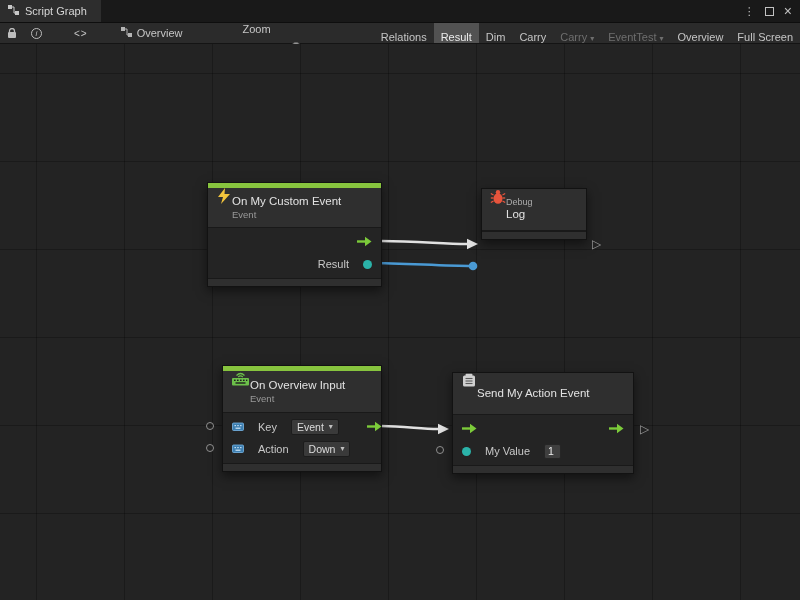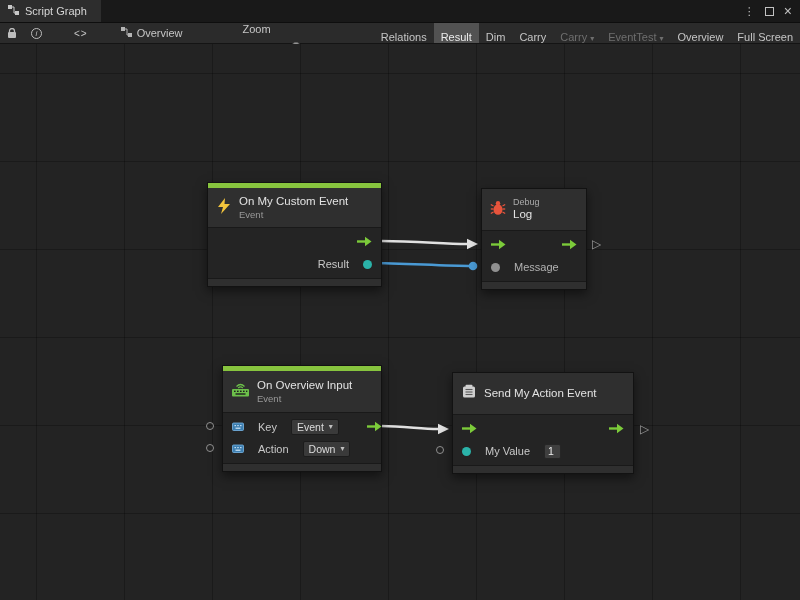--- a/index.html
+++ b/index.html
@@ -43,21 +43,21 @@
             background-image:
               linear-gradient(to right, rgba(0,0,0,0.25) 1px, transparent 1px),
               linear-gradient(to bottom, rgba(0,0,0,0.25) 1px, transparent 1px);
             background-size:88px 88px; background-position:36px 29px; }
   .wires { position:absolute; top:0; left:0; pointer-events:none; }
 
   
   .node { position:absolute; background:#262626; border:1px solid #121212;
           box-shadow:0 4px 10px rgba(0,0,0,0.5); }
   .accent { height:5px; background:#87C43E; }
-  .nheader { display:flex; align-items:center; gap:7px; padding:0 8px;
+  .nheader { display:flex; padding:0 8px;
              background:#2f2f2f; border-bottom:1px solid #191919; }
   .titles { display:flex; flex-direction:column; justify-content:center; line-height:1.2; }
   .node-title { font-size:11.5px; color:#e2e2e2; }
   .node-sub { font-size:9.5px; color:#999; }
   .node-cat { font-size:9px; color:#ababab; }
   .nbody { padding:3px 0; background:#242424; }
   .row { height:22px; display:flex; align-items:center; padding:0 9px; gap:14px;
          font-size:11px; color:#c8c8c8; }
   .row.right { justify-content:flex-end; }
   .row.between { justify-content:space-between; }
@@ -220,40 +220,20 @@
           </g>
           <circle cx="8" cy="3.2" r="2.2" fill="#E8543C"></circle>
           <ellipse cx="8" cy="9.5" rx="4.5" ry="5.3" fill="#E8543C"></ellipse>
         </svg>
       </span>
       <div class="titles">
         <span class="node-cat">Debug</span>
         <span class="node-title">Log</span>
       </div>
     </div>
-    <div class="nbody">
-      <div class="row between">
-        <span>
-          <svg width="15" height="11" viewBox="0 0 15 11">
-              <path d="M0 5.5 H8" stroke="#7CCB3A" stroke-width="2.4"></path>
-              <polygon points="8,0.8 14.5,5.5 8,10.2" fill="#7CCB3A"></polygon>
-            </svg>
-        </span>
-        <span>
-          <svg width="15" height="11" viewBox="0 0 15 11">
-              <path d="M0 5.5 H8" stroke="#7CCB3A" stroke-width="2.4"></path>
-              <polygon points="8,0.8 14.5,5.5 8,10.2" fill="#7CCB3A"></polygon>
-            </svg>
-        </span>
-      </div>
-      <div class="row">
-        <span class="dot graydot"></span>
-        <span class="muted">Message</span>
-      </div>
-    </div>
     <div class="nfooter"></div>
   </div>
 
   <span class="flow-hint" style="left:592px; top:194px;">▷</span>
 
   <div class="node" style="left:222px; top:321px; width:160px;">
     <div class="accent"></div>
     <div class="nheader" style="height:42px;">
       <span>
         <svg width="19" height="15" viewBox="0 0 19 15">

